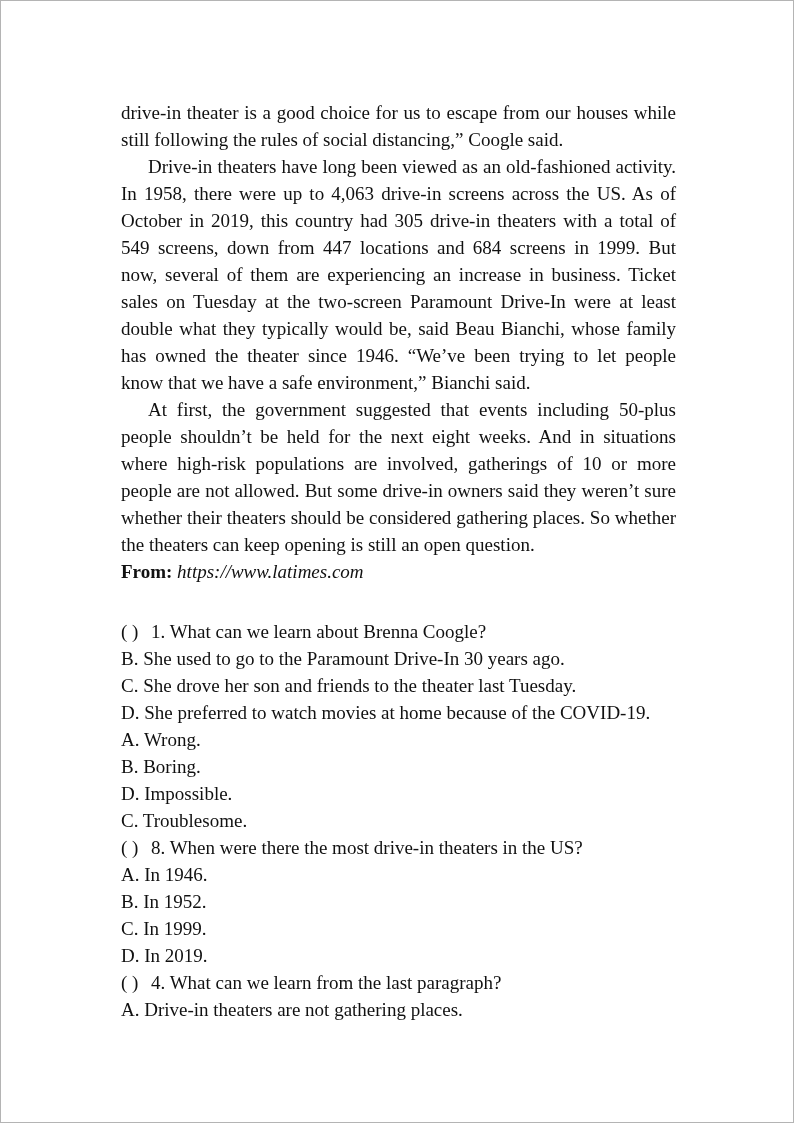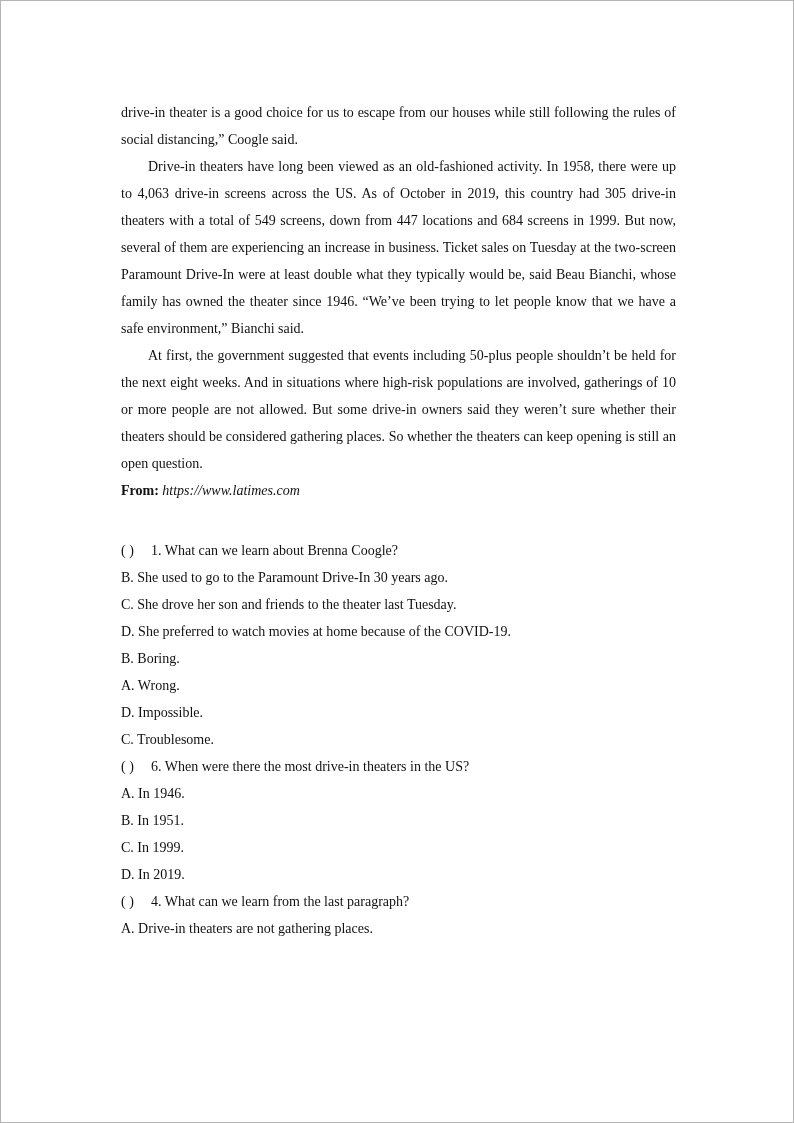--- a/index.html
+++ b/index.html
@@ -4,21 +4,21 @@
 <style>
   html, body { margin: 0; padding: 0; background: #ffffff; }
   body { width: 794px; height: 1123px; position: relative; overflow: hidden; }
   .page {
     position: absolute; left: 0; top: 0; width: 792px; height: 1121px;
     border: 1px solid #b4b4b4; background: #ffffff;
   }
   .content {
     position: absolute; left: 120px; top: 98px; width: 555px;
     font-family: "Liberation Serif", "DejaVu Serif", serif;
-    font-size: 14px; color: #111111; line-height: 27px;
+    font-size: 19px; color: #111111; line-height: 27px;
   }
   .para { margin: 0; text-align: justify; text-align-last: left; }
   .para.indent { text-indent: 27px; }
   .source { margin: 0; }
   .source .label { font-weight: bold; }
   .source .url { font-style: italic; }
   .questions { margin-top: 33px; }
   .qline { margin: 0; white-space: nowrap; }
   .bracket { display: inline-block; width: 30px; }
 </style>
@@ -38,29 +38,29 @@
     </div>
 
     <div class="questions">
       <div>
         <p class="qline"><span class="bracket">(    )</span><span>1. What can we learn about Brenna Coogle?</span></p>
         <p class="qline">B. She used to go to the Paramount Drive-In 30 years ago.</p>
         <p class="qline">C. She drove her son and friends to the theater last Tuesday.</p>
         <p class="qline">D. She preferred to watch movies at home because of the COVID-19.</p>
       </div>
       <div>
+        <p class="qline">A. Wrong.</p>
         <p class="qline">B. Boring.</p>
-        <p class="qline">A. Wrong.</p>
         <p class="qline">D. Impossible.</p>
         <p class="qline">C. Troublesome.</p>
       </div>
       <div>
-        <p class="qline"><span class="bracket">(    )</span><span>6. When were there the most drive-in theaters in the US?</span></p>
+        <p class="qline"><span class="bracket">(    )</span><span>8. When were there the most drive-in theaters in the US?</span></p>
         <p class="qline">A. In 1946.</p>
-        <p class="qline">B. In 1951.</p>
+        <p class="qline">B. In 1952.</p>
         <p class="qline">C. In 1999.</p>
         <p class="qline">D. In 2019.</p>
       </div>
       <div>
         <p class="qline"><span class="bracket">(    )</span><span>4. What can we learn from the last paragraph?</span></p>
         <p class="qline">A. Drive-in theaters are not gathering places.</p>
       </div>
     </div>
   </div>
 </div>

